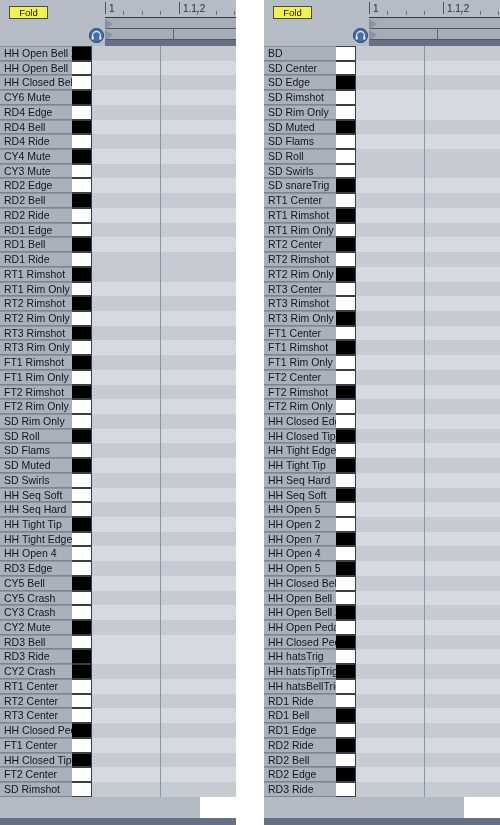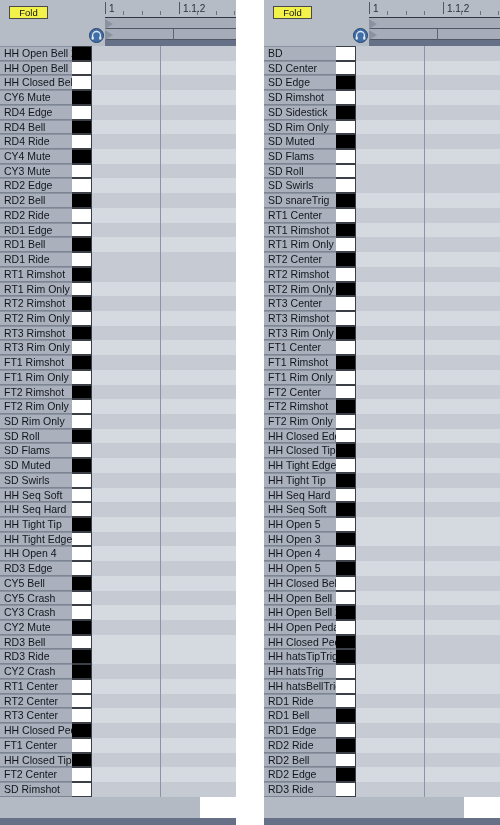--- a/index.html
+++ b/index.html
@@ -711,27 +711,20 @@
           </div>
         </div>
         <div class="note-row">
           <div class="note-label">SD Rimshot</div>
           <div class="key-cell white"></div>
           <div class="grid-cell shadeB">
             <div class="grid-divider d1" style="left: 68px;"></div>
           </div>
         </div>
         <div class="note-row">
-          <div class="note-label">SD Sidestick</div>
-          <div class="key-cell black"></div>
-          <div class="grid-cell shadeA">
-            <div class="grid-divider d1" style="left: 68px;"></div>
-          </div>
-        </div>
-        <div class="note-row">
           <div class="note-label">SD Rim Only</div>
           <div class="key-cell white"></div>
           <div class="grid-cell shadeB">
             <div class="grid-divider d1" style="left: 68px;"></div>
           </div>
         </div>
         <div class="note-row">
           <div class="note-label">SD Muted</div>
           <div class="key-cell black"></div>
           <div class="grid-cell shadeA">
@@ -914,21 +907,28 @@
           </div>
         </div>
         <div class="note-row">
           <div class="note-label">HH Open 5</div>
           <div class="key-cell white"></div>
           <div class="grid-cell shadeB">
             <div class="grid-divider d1" style="left: 68px;"></div>
           </div>
         </div>
         <div class="note-row">
-          <div class="note-label">HH Open 3</div>
+          <div class="note-label">HH Open 2</div>
+          <div class="key-cell white"></div>
+          <div class="grid-cell shadeA">
+            <div class="grid-divider d1" style="left: 68px;"></div>
+          </div>
+        </div>
+        <div class="note-row">
+          <div class="note-label">HH Open 7</div>
           <div class="key-cell black"></div>
           <div class="grid-cell shadeB">
             <div class="grid-divider d1" style="left: 68px;"></div>
           </div>
         </div>
         <div class="note-row">
           <div class="note-label">HH Open 4</div>
           <div class="key-cell white"></div>
           <div class="grid-cell shadeA">
             <div class="grid-divider d1" style="left: 68px;"></div>
@@ -970,30 +970,30 @@
           </div>
         </div>
         <div class="note-row">
           <div class="note-label">HH Closed Pedal</div>
           <div class="key-cell black"></div>
           <div class="grid-cell shadeA">
             <div class="grid-divider d1" style="left: 68px;"></div>
           </div>
         </div>
         <div class="note-row">
+          <div class="note-label">HH hatsTrig</div>
+          <div class="key-cell white"></div>
+          <div class="grid-cell shadeB">
+            <div class="grid-divider d1" style="left: 68px;"></div>
+          </div>
+        </div>
+        <div class="note-row">
           <div class="note-label">HH hatsTipTrig</div>
           <div class="key-cell black"></div>
           <div class="grid-cell shadeA">
-            <div class="grid-divider d1" style="left: 68px;"></div>
-          </div>
-        </div>
-        <div class="note-row">
-          <div class="note-label">HH hatsTrig</div>
-          <div class="key-cell white"></div>
-          <div class="grid-cell shadeB">
             <div class="grid-divider d1" style="left: 68px;"></div>
           </div>
         </div>
         <div class="note-row">
           <div class="note-label">HH hatsBellTrig</div>
           <div class="key-cell white"></div>
           <div class="grid-cell shadeB">
             <div class="grid-divider d1" style="left: 68px;"></div>
           </div>
         </div>

